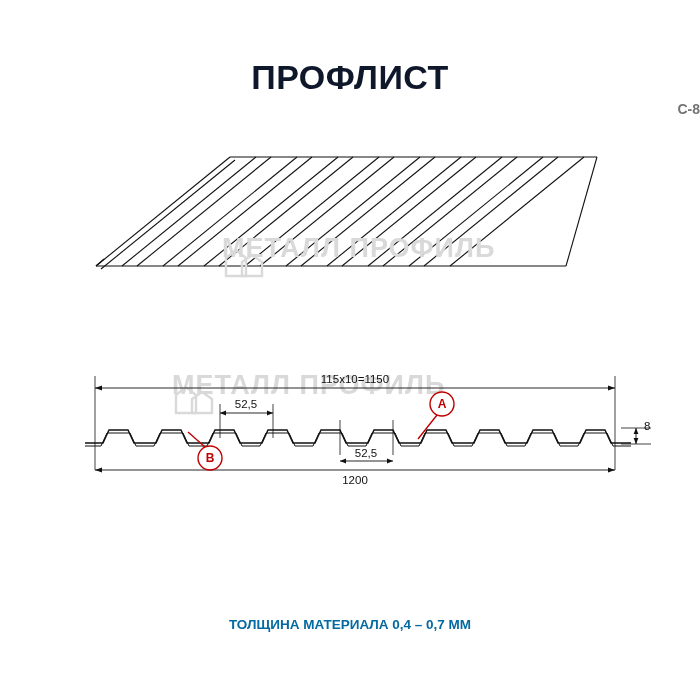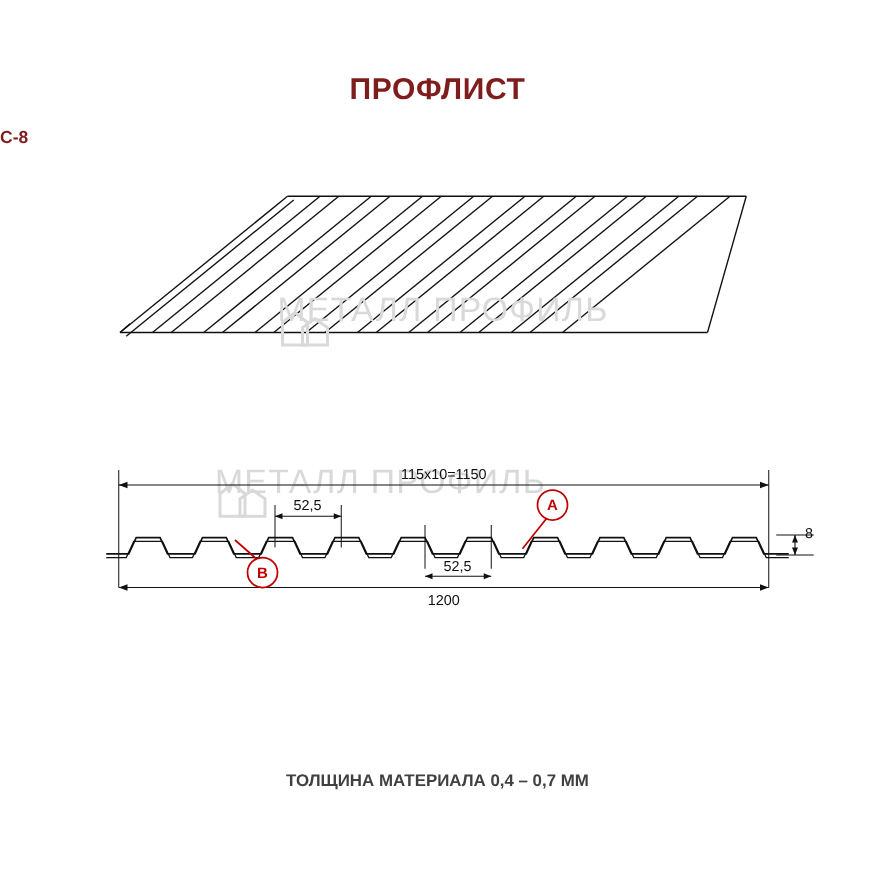--- a/index.html
+++ b/index.html
@@ -21,65 +21,65 @@
     top: 0;
     width: 700px;
     height: 700px;
   }
   .title {
     position: absolute;
     left: 0;
     top: 58px;
     width: 700px;
     text-align: center;
-    font-size: 24px;
+    font-size: 34px;
     font-weight: bold;
     letter-spacing: 0.5px;
-    color: #7f1d1d;
+    color: #0f172a;
   }
   .subtitle {
     position: absolute;
     left: 0;
     top: 101px;
     width: 700px;
-    text-align: left;
+    text-align: right;
     font-size: 14px;
     font-weight: bold;
-    color: #7f1d1d;
+    color: #737373;
   }
   .footer-note {
     position: absolute;
     left: 0;
     top: 617px;
     width: 700px;
     text-align: center;
     font-size: 13.5px;
     font-weight: bold;
-    color: #404040;
+    color: #0369a1;
   }
   .iso-wrap {
     position: absolute;
     left: 60px;
     top: 135px;
     width: 590px;
     height: 180px;
   }
   .section-wrap {
     position: absolute;
     left: 55px;
     top: 360px;
     width: 600px;
     height: 135px;
     text-align: center;
   }
   .wm {
     position: absolute;
     pointer-events: none;
     color: #d9d9d9;
-    font-weight: normal;
+    font-weight: bold;
     letter-spacing: 1px;
     white-space: nowrap;
   }
   .wm-1 {
     left: 222px;
     top: 233px;
     font-size: 27px;
   }
   .wm-2 {
     left: 172px;

